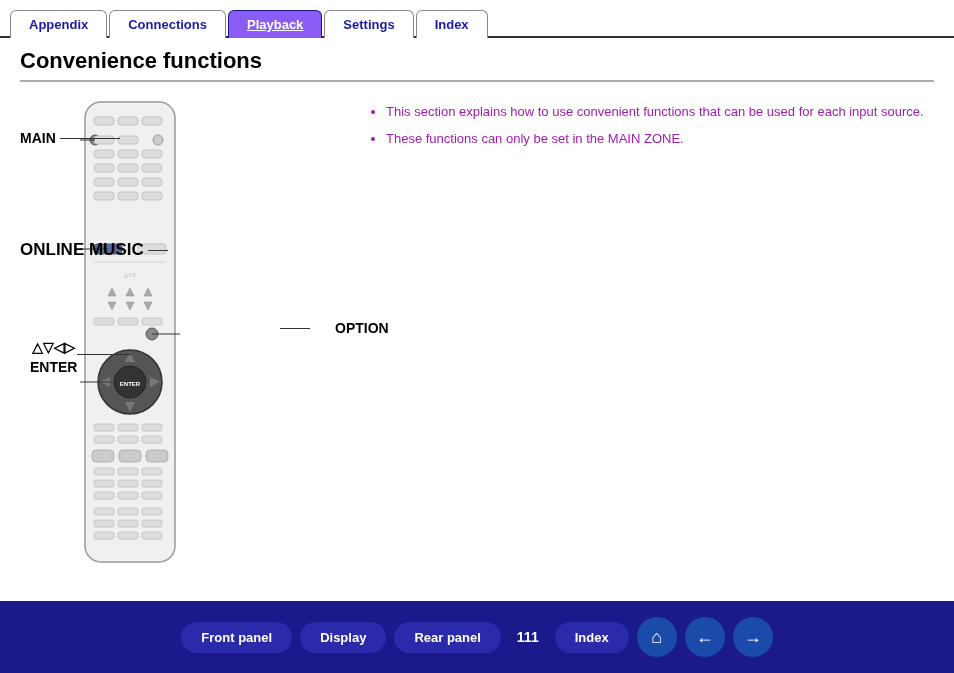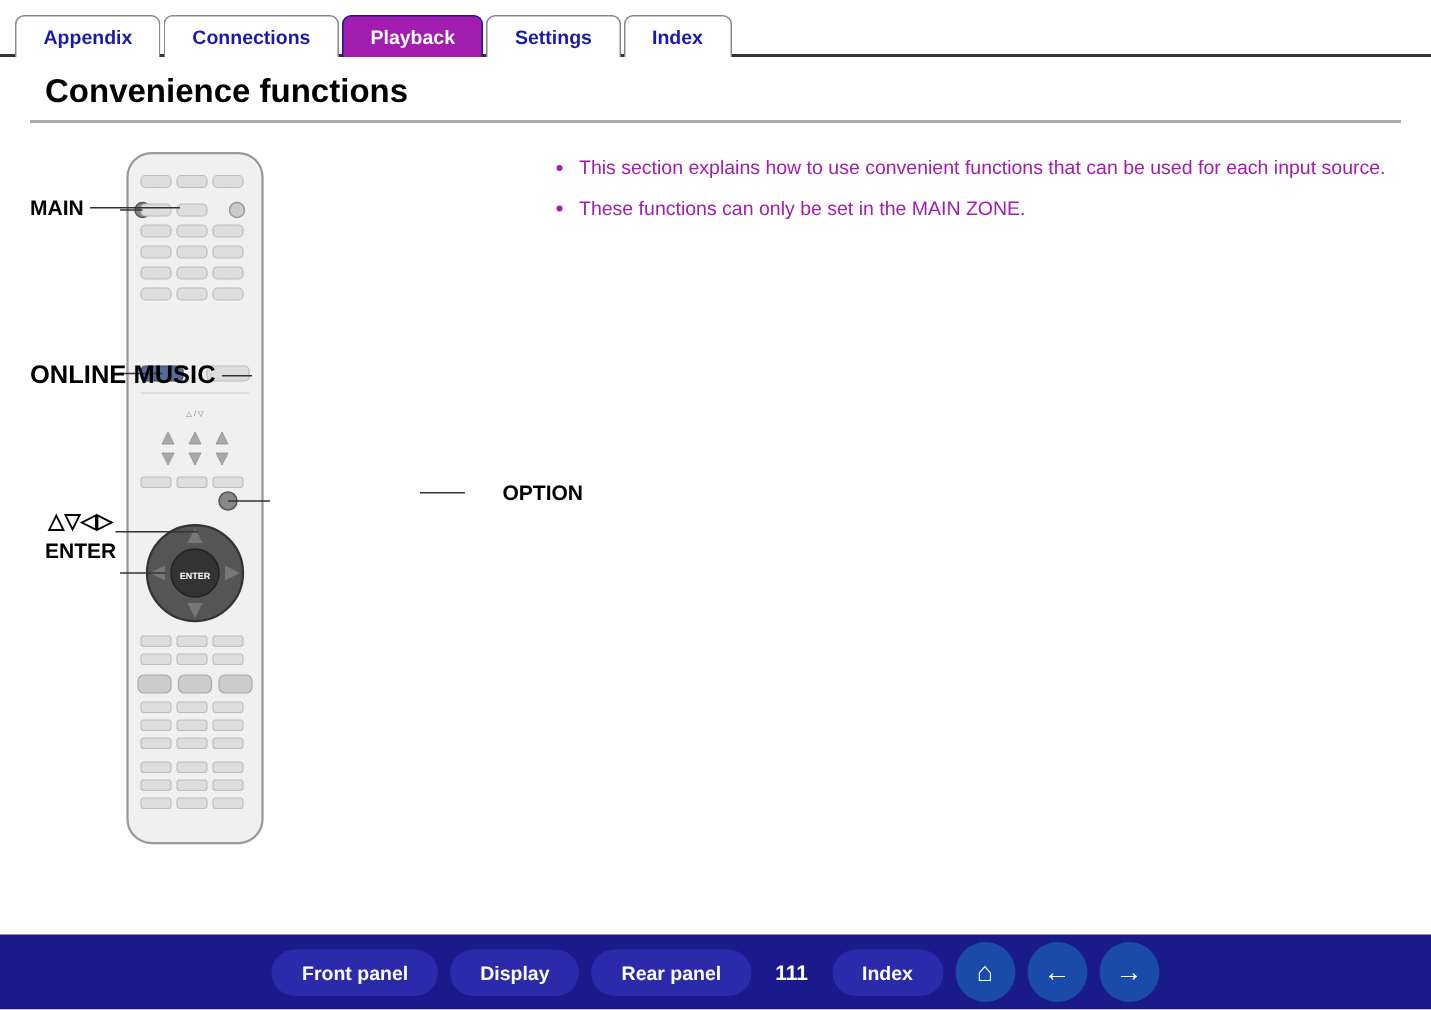--- a/index.html
+++ b/index.html
@@ -28,34 +28,35 @@
       border: 1.5px solid #888;
       border-bottom: none;
       background: #fff;
       color: #333;
       margin-right: 2px;
       border-radius: 6px 6px 0 0;
       position: relative;
       bottom: -2px;
     }
     .tab.active {
-      background: #a21caf;
+      background: #8b5cf6;
       color: #fff;
       border-color: #1a1a8c;
       z-index: 2;
+      text-decoration: underline;
     }
     .tab:not(.active) {
       color: #1a1aaa;
     }
 
     
     .page-title {
       font-size: 22px;
       font-weight: bold;
-      padding: 10px 20px 6px 30px;
+      padding: 10px 20px 6px 20px;
       color: #000;
     }
     .title-underline {
       border-top: 2px solid #aaa;
       margin: 0 20px 10px 20px;
     }
 
     
     .content-area {
       display: flex;
@@ -160,21 +161,21 @@
     .info-area li {
       margin-bottom: 6px;
     }
 
     
     .bottom-nav {
       position: absolute;
       bottom: 0;
       left: 0;
       right: 0;
-      height: 50px;
+      height: 72px;
       background: #1a1a8c;
       display: flex;
       align-items: center;
       justify-content: center;
       gap: 8px;
       padding: 0 10px;
     }
     .nav-btn {
       background: #2a2aaa;
       color: #fff;

